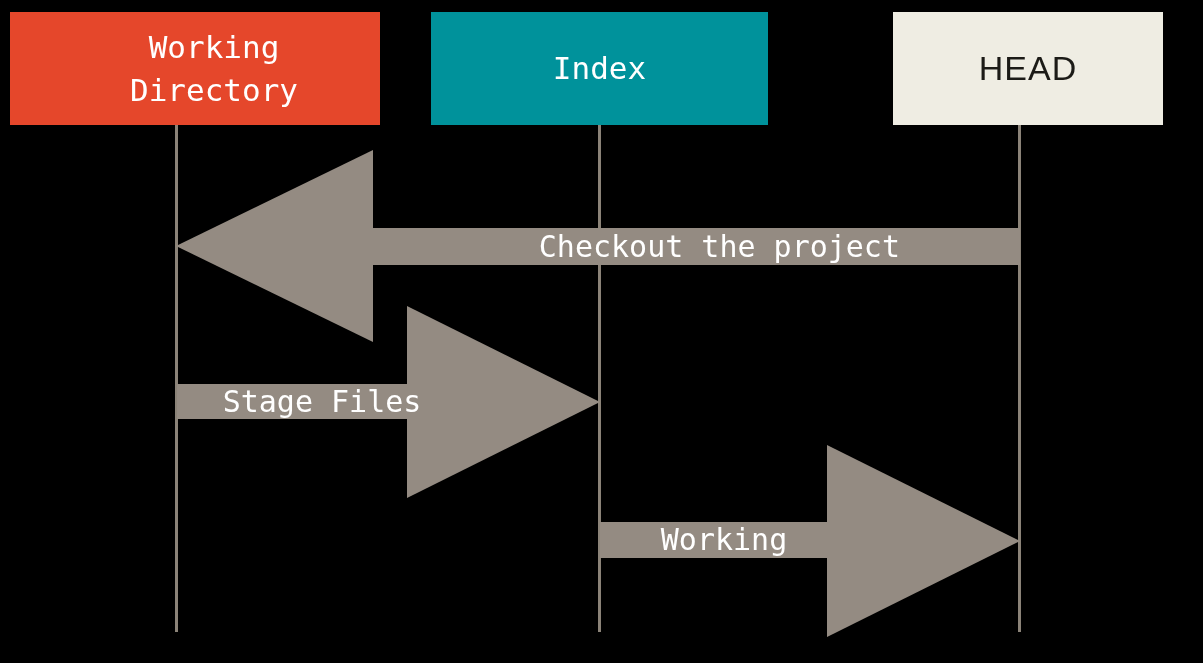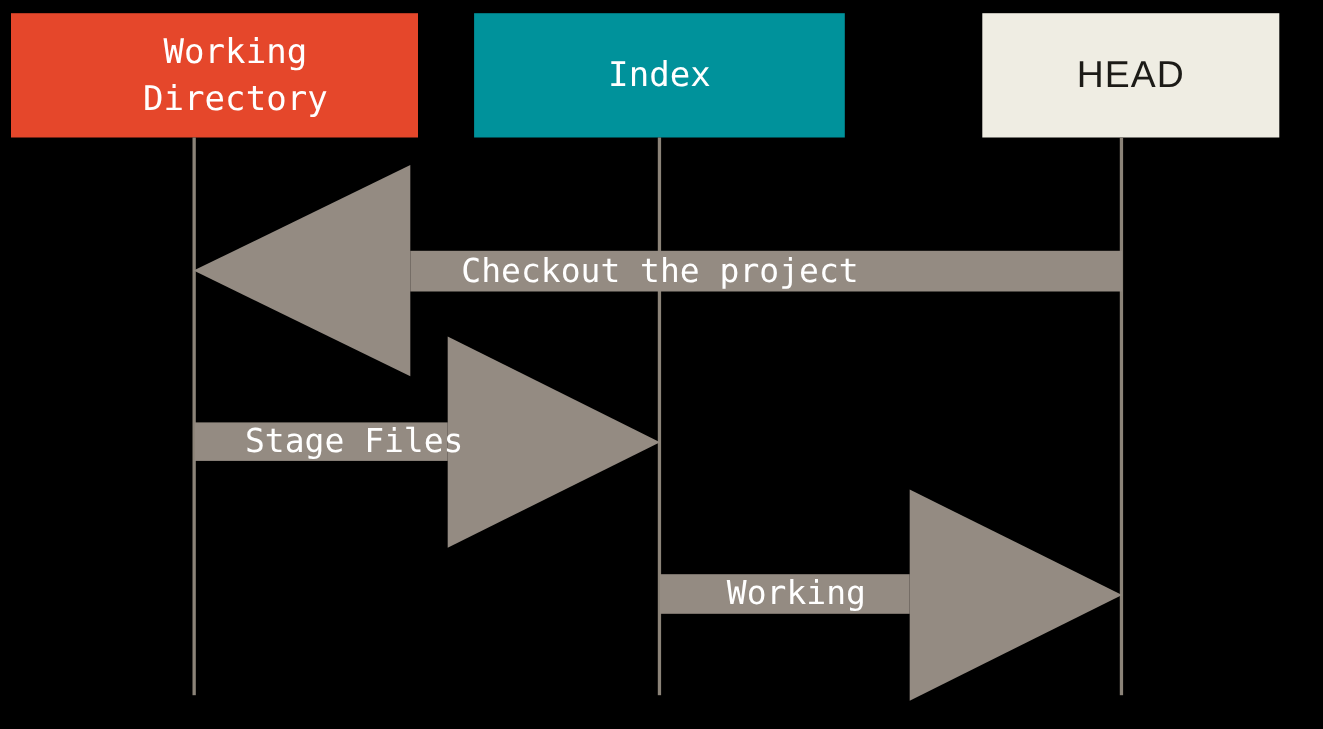--- a/index.html
+++ b/index.html
@@ -45,21 +45,21 @@
   .head-tri{position:absolute;width:0;height:0;}
   .tri-left{border-top:96px solid transparent;border-bottom:96px solid transparent;border-right:197px solid var(--arrow);}
   .tri-right{border-top:96px solid transparent;border-bottom:96px solid transparent;border-left:193px solid var(--arrow);}
   .arrow-label{
     position:absolute;width:600px;text-align:center;
     color:var(--label-text);font-size:30px;
   }
   
   .a1-head{left:176px;top:150px;}
   .a1-shaft{left:373px;top:228px;width:647px;height:37px;}
-  .a1-label{left:300px;top:228px;height:37px;line-height:37px;}
+  .a1-label{left:300px;top:228px;height:37px;line-height:37px;text-align:right;}
   
   .a2-shaft{left:177px;top:384px;width:230px;height:35px;}
   .a2-head{left:407px;top:306px;}
   .a2-label{left:22px;top:384px;height:35px;line-height:35px;text-align:center;}
   
   .a3-shaft{left:600px;top:522px;width:227px;height:36px;}
   .a3-head{left:827px;top:445px;}
   .a3-label{left:424px;top:522px;height:36px;line-height:36px;}
 </style>
 </head>

